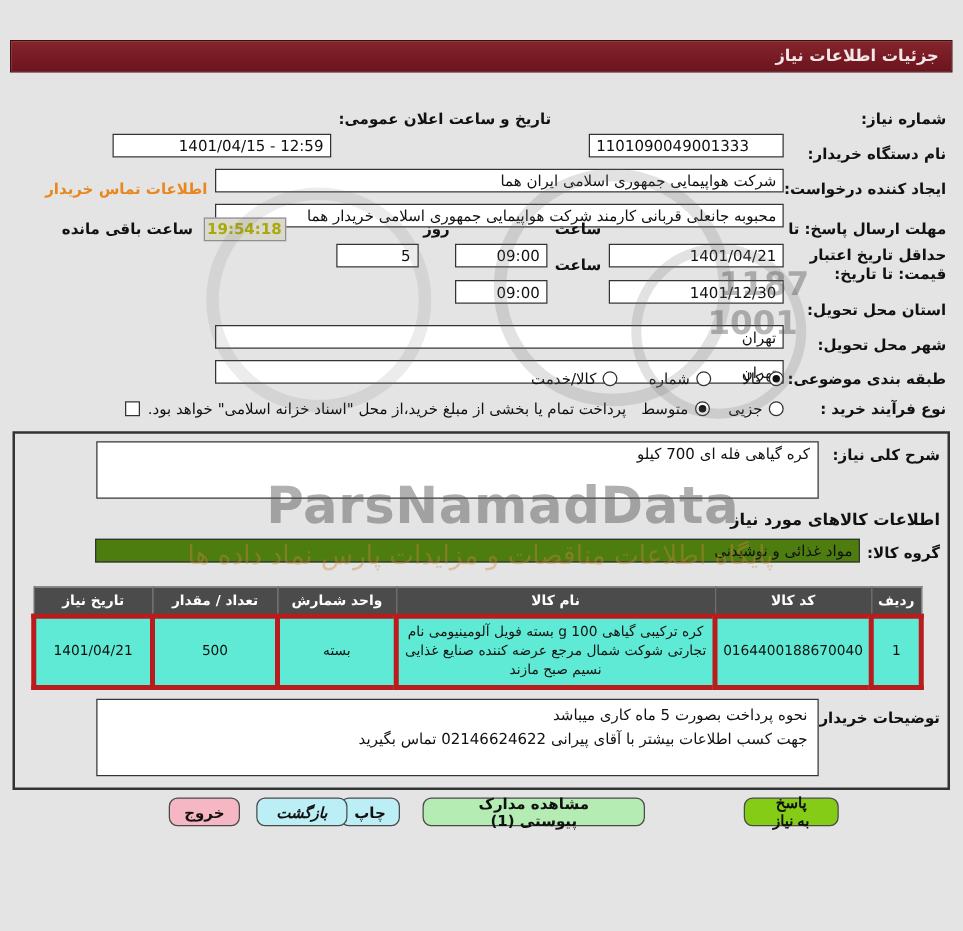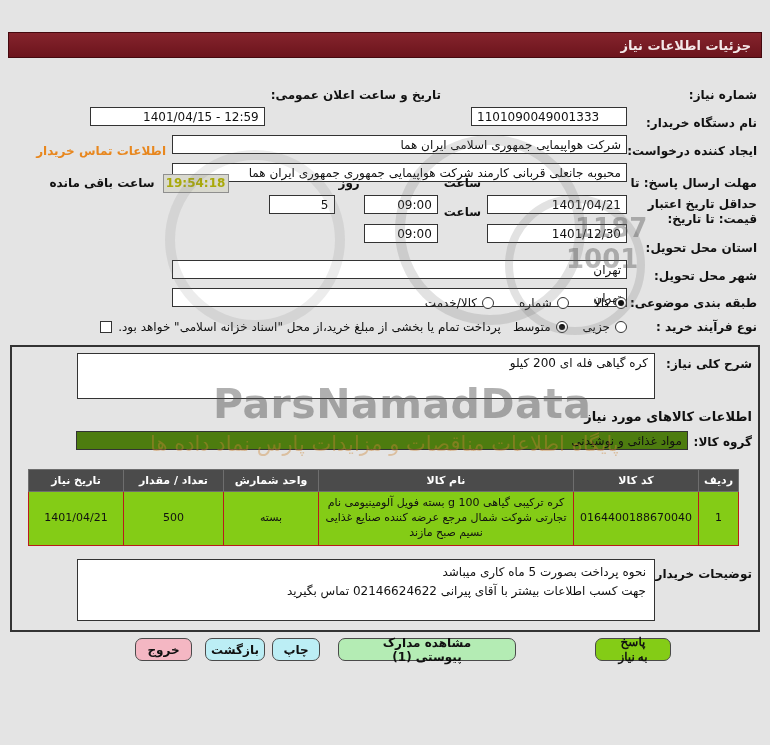--- a/index.html
+++ b/index.html
@@ -67,38 +67,38 @@
     background:#fff; border:1px solid #333; padding:2px 6px; overflow:hidden;
   }
   .heading { position:absolute; right:6px; top:62px; font-weight:bold; font-size:13px; }
   .group-box {
     position:absolute; right:70px; left:64px; top:84px; height:19px;
     background:#4d7c0f; border:1px solid #333; display:flex; align-items:center; padding:0 5px;
   }
   .table-wrap { position:absolute; left:20px; right:19px; top:122px; }
   table { width:100%; border-collapse:collapse; table-layout:fixed; }
   th { background:#4b4b4b; color:#fff; font-size:11px; font-weight:bold; padding:4px 2px; border:1px solid #6e6e6e; }
-  td { background:#84cc16; border:1px solid #b91c1c; font-size:11px; padding:4px 3px; text-align:center; vertical-align:middle; height:52px; line-height:1.35; }
+  td { background:#5eead4; border:4px solid #b91c1c; font-size:11px; padding:4px 3px; text-align:center; vertical-align:middle; height:52px; line-height:1.35; }
   .ltrcell { direction:ltr; }
   .notes-box {
     position:absolute; right:103px; left:65px; top:212px; height:62px;
     background:#fff; border:1px solid #333; padding:3px 8px; line-height:1.6; overflow:hidden;
   }
 
   
   .actions { position:absolute; left:0; right:0; top:638px; height:26px; }
   .btn {
     position:absolute; height:23px; border:1px solid #4a4a4a; border-radius:7px;
     font-family:"DejaVu Sans","Liberation Sans",sans-serif; font-weight:bold; font-size:12px;
     display:flex; align-items:center; justify-content:center; cursor:pointer; padding:0 20px; color:#111;
   }
   .btn-respond { left:595px; width:76px; background:#84cc16;font-family:Liberation Serif, serif; }
   .btn-attach  { left:338px; width:178px; background:#b4ecb4; }
   .btn-print   { left:272px; width:48px; background:#bceef5; }
-  .btn-back    { left:205px; width:60px; background:#bceef5; }
+  .btn-back    { left:205px; width:73px; background:#bceef5;font-style:italic; }
   .btn-exit    { left:135px; width:57px; background:#f4b7c3; }
 
   
   .wm { position:absolute; pointer-events:none; z-index:40; }
   .wm-brand { left:213px; top:380px; font-size:41px; font-weight:bold; color:rgba(80,80,80,0.45); direction:ltr; letter-spacing:0.5px; }
   .wm-fa { left:150px; top:432px; font-size:21px; color:rgba(205,135,55,0.40); }
   .wm-ring { border-radius:50%; }
   .wm-ring1 { left:395px; top:135px; width:190px; height:190px; border:10px solid rgba(110,110,110,0.20); }
   .wm-ring2 { left:505px; top:195px; width:140px; height:140px; border:8px solid rgba(110,110,110,0.20); }
   .wm-ring3 { left:165px; top:150px; width:180px; height:180px; border:10px solid rgba(110,110,110,0.13); }
@@ -121,21 +121,21 @@
     <span class="ibox ltr end w175 g6">1401/04/15 - 12:59</span>
   </div>
 
   <div class="frow" style="top:112px">
     <span class="lbl main">نام دستگاه خریدار:</span>
     <span class="ibox w455">شرکت هواپیمایی جمهوری اسلامی ایران هما</span>
   </div>
 
   <div class="frow" style="top:140px">
     <span class="lbl main">ایجاد کننده درخواست:</span>
-    <span class="ibox w455">محبوبه جانعلی قربانی کارمند شرکت هواپیمایی جمهوری جمهوری ایران هما</span>
+    <span class="ibox w455">محبوبه جانعلی قربانی کارمند شرکت هواپیمایی جمهوری اسلامی خریدار هما</span>
     <span class="link-orange g6">اطلاعات تماس خریدار</span>
   </div>
 
   <div class="frow" style="top:172px">
     <span class="lbl main">مهلت ارسال پاسخ: تا</span>
     <span class="ibox ltr end w140">1401/04/21</span>
     <span class="lbl g6">ساعت</span>
     <span class="ibox ltr end w74 g6">09:00</span>
     <span class="lbl g4">روز</span>
     <span class="ibox ltr end w66 g4">5</span>
@@ -187,21 +187,21 @@
       <span>متوسط</span>
     </span>
     <span class="treasury g12">
       <span>پرداخت تمام یا بخشی از مبلغ خرید،از محل "اسناد خزانه اسلامی" خواهد بود.</span>
       <span class="checkbox"></span>
     </span>
   </div>
 
   <div class="section">
     <span class="abs-lbl" style="right:6px;top:10px">شرح کلی نیاز:</span>
-    <div class="desc-box">کره گیاهی فله ای 200 کیلو</div>
+    <div class="desc-box">کره گیاهی فله ای 700 کیلو</div>
 
     <span class="heading">اطلاعات کالاهای مورد نیاز</span>
 
     <span class="abs-lbl" style="right:6px;top:88px">گروه کالا:</span>
     <div class="group-box">مواد غذائی و نوشیدنی</div>
 
     <div class="table-wrap">
       <table>
         <colgroup>
           <col style="width:40px">

